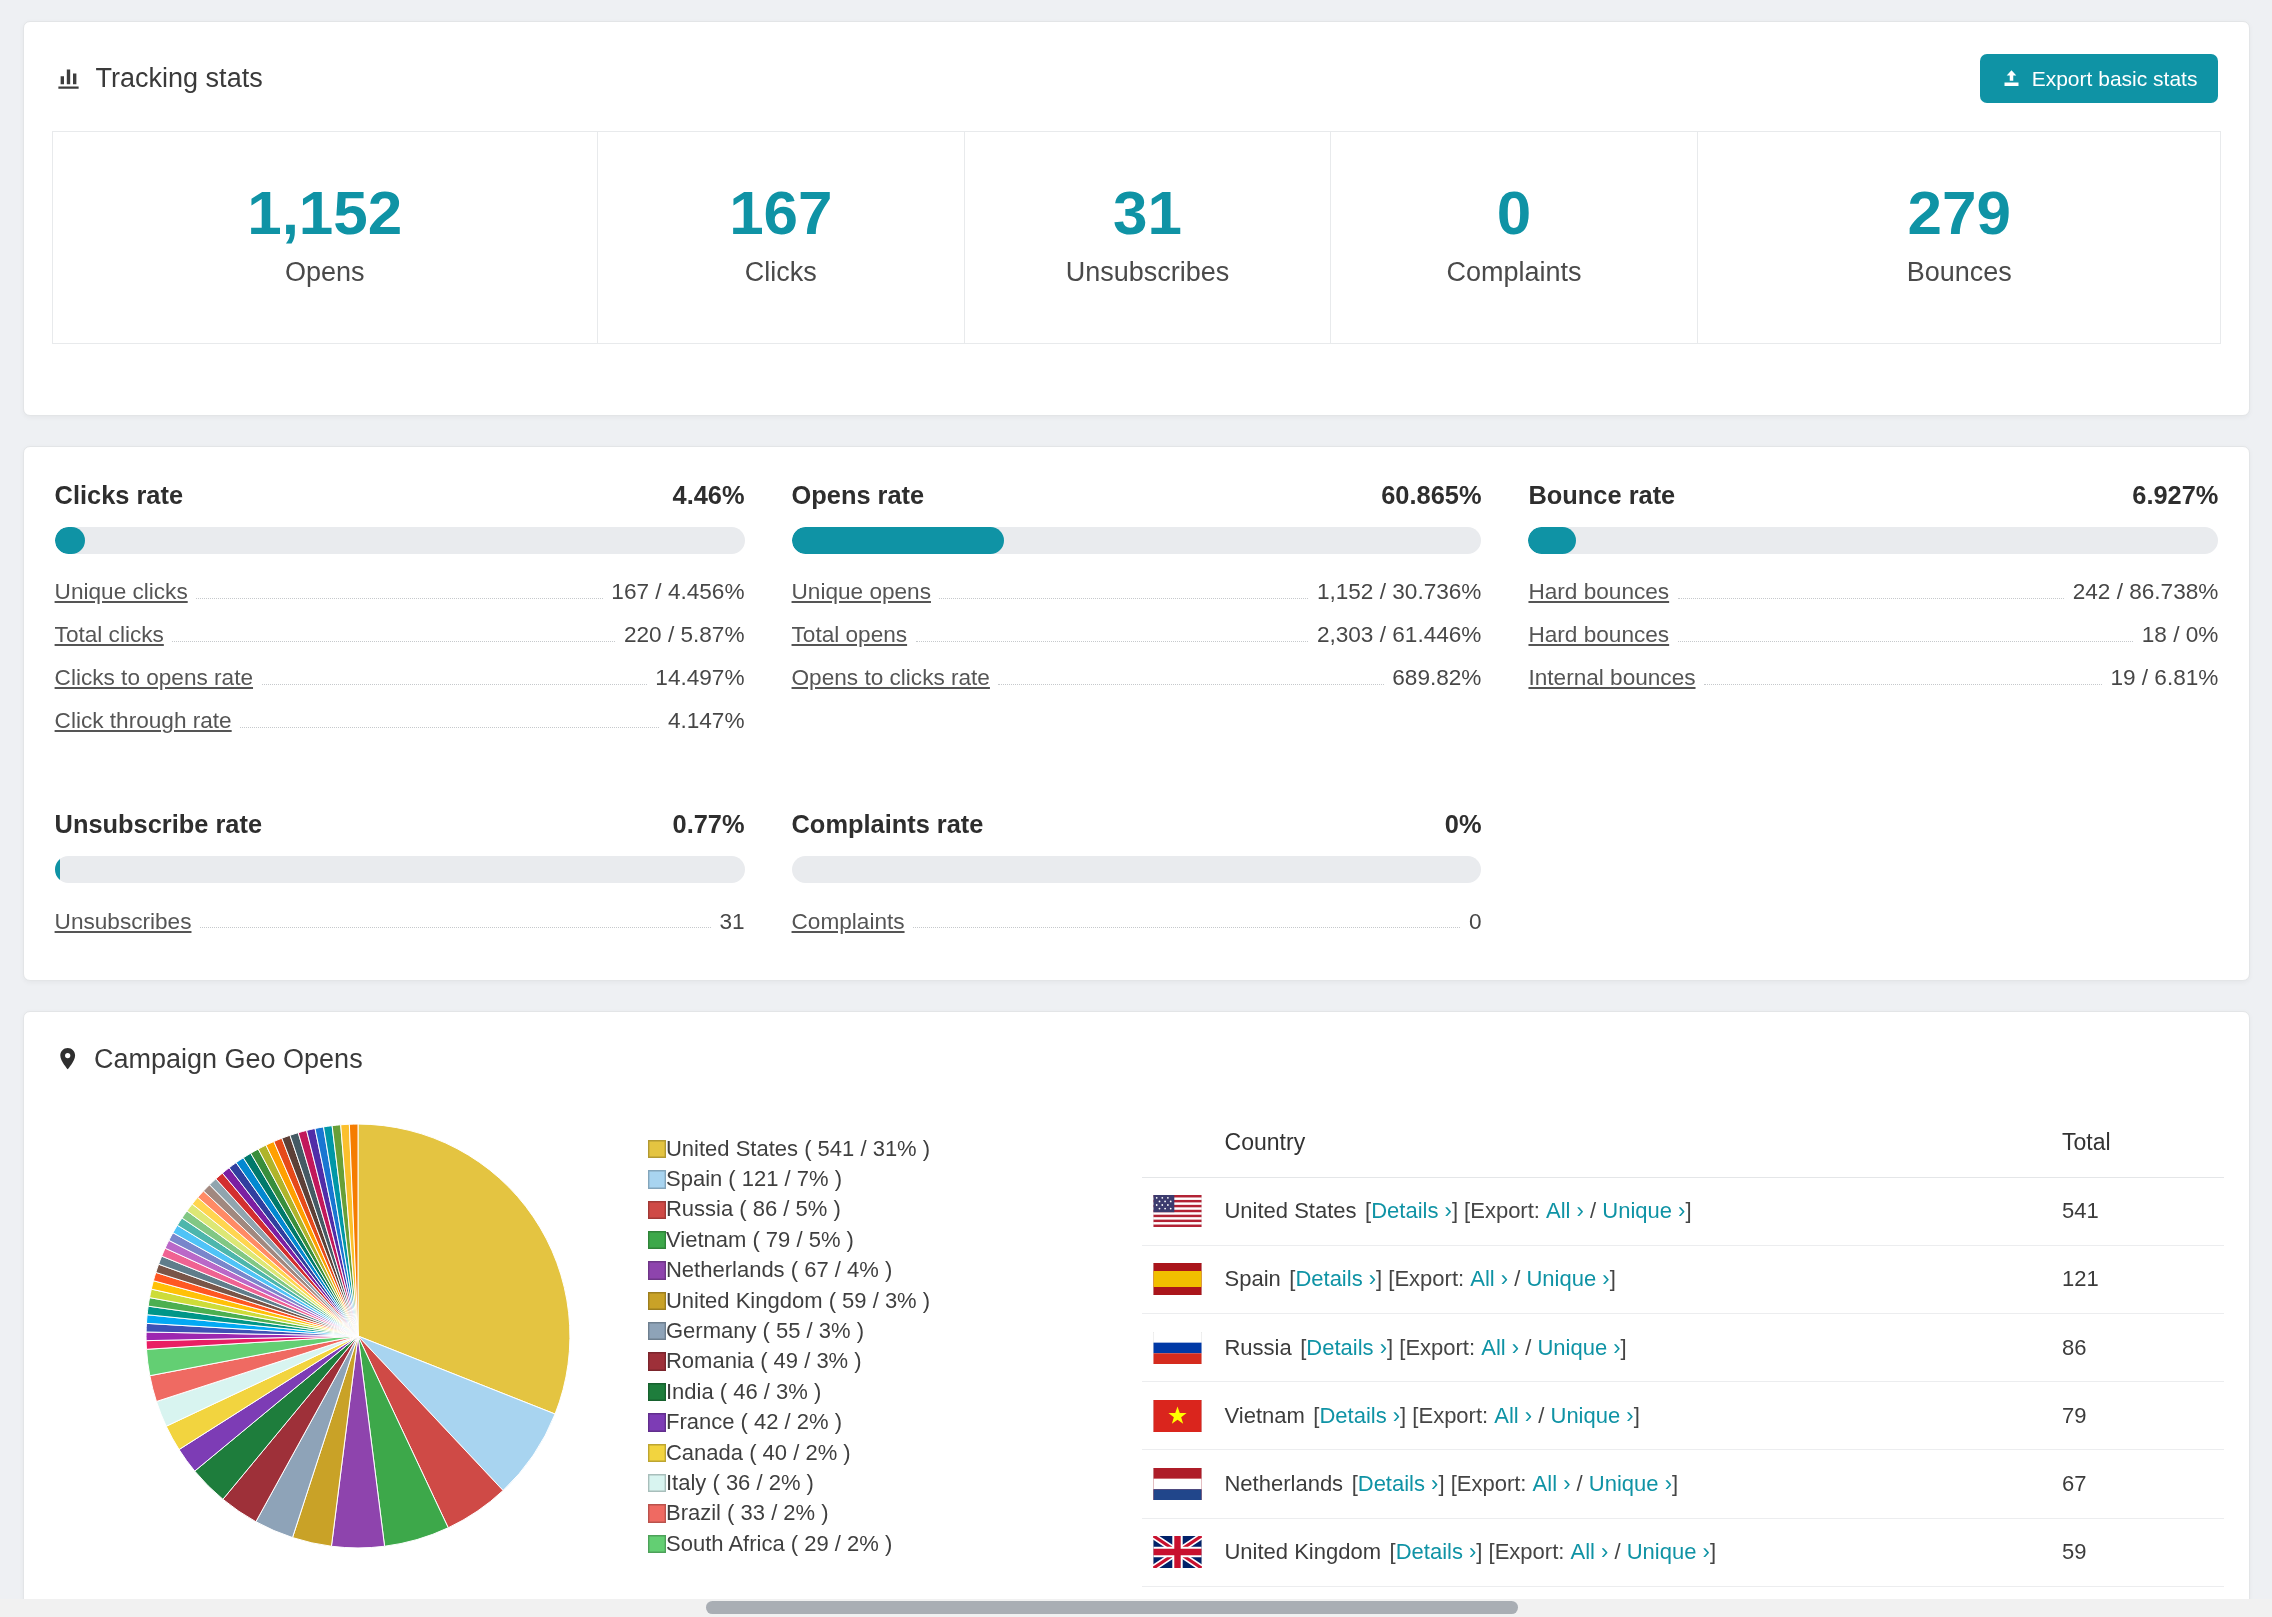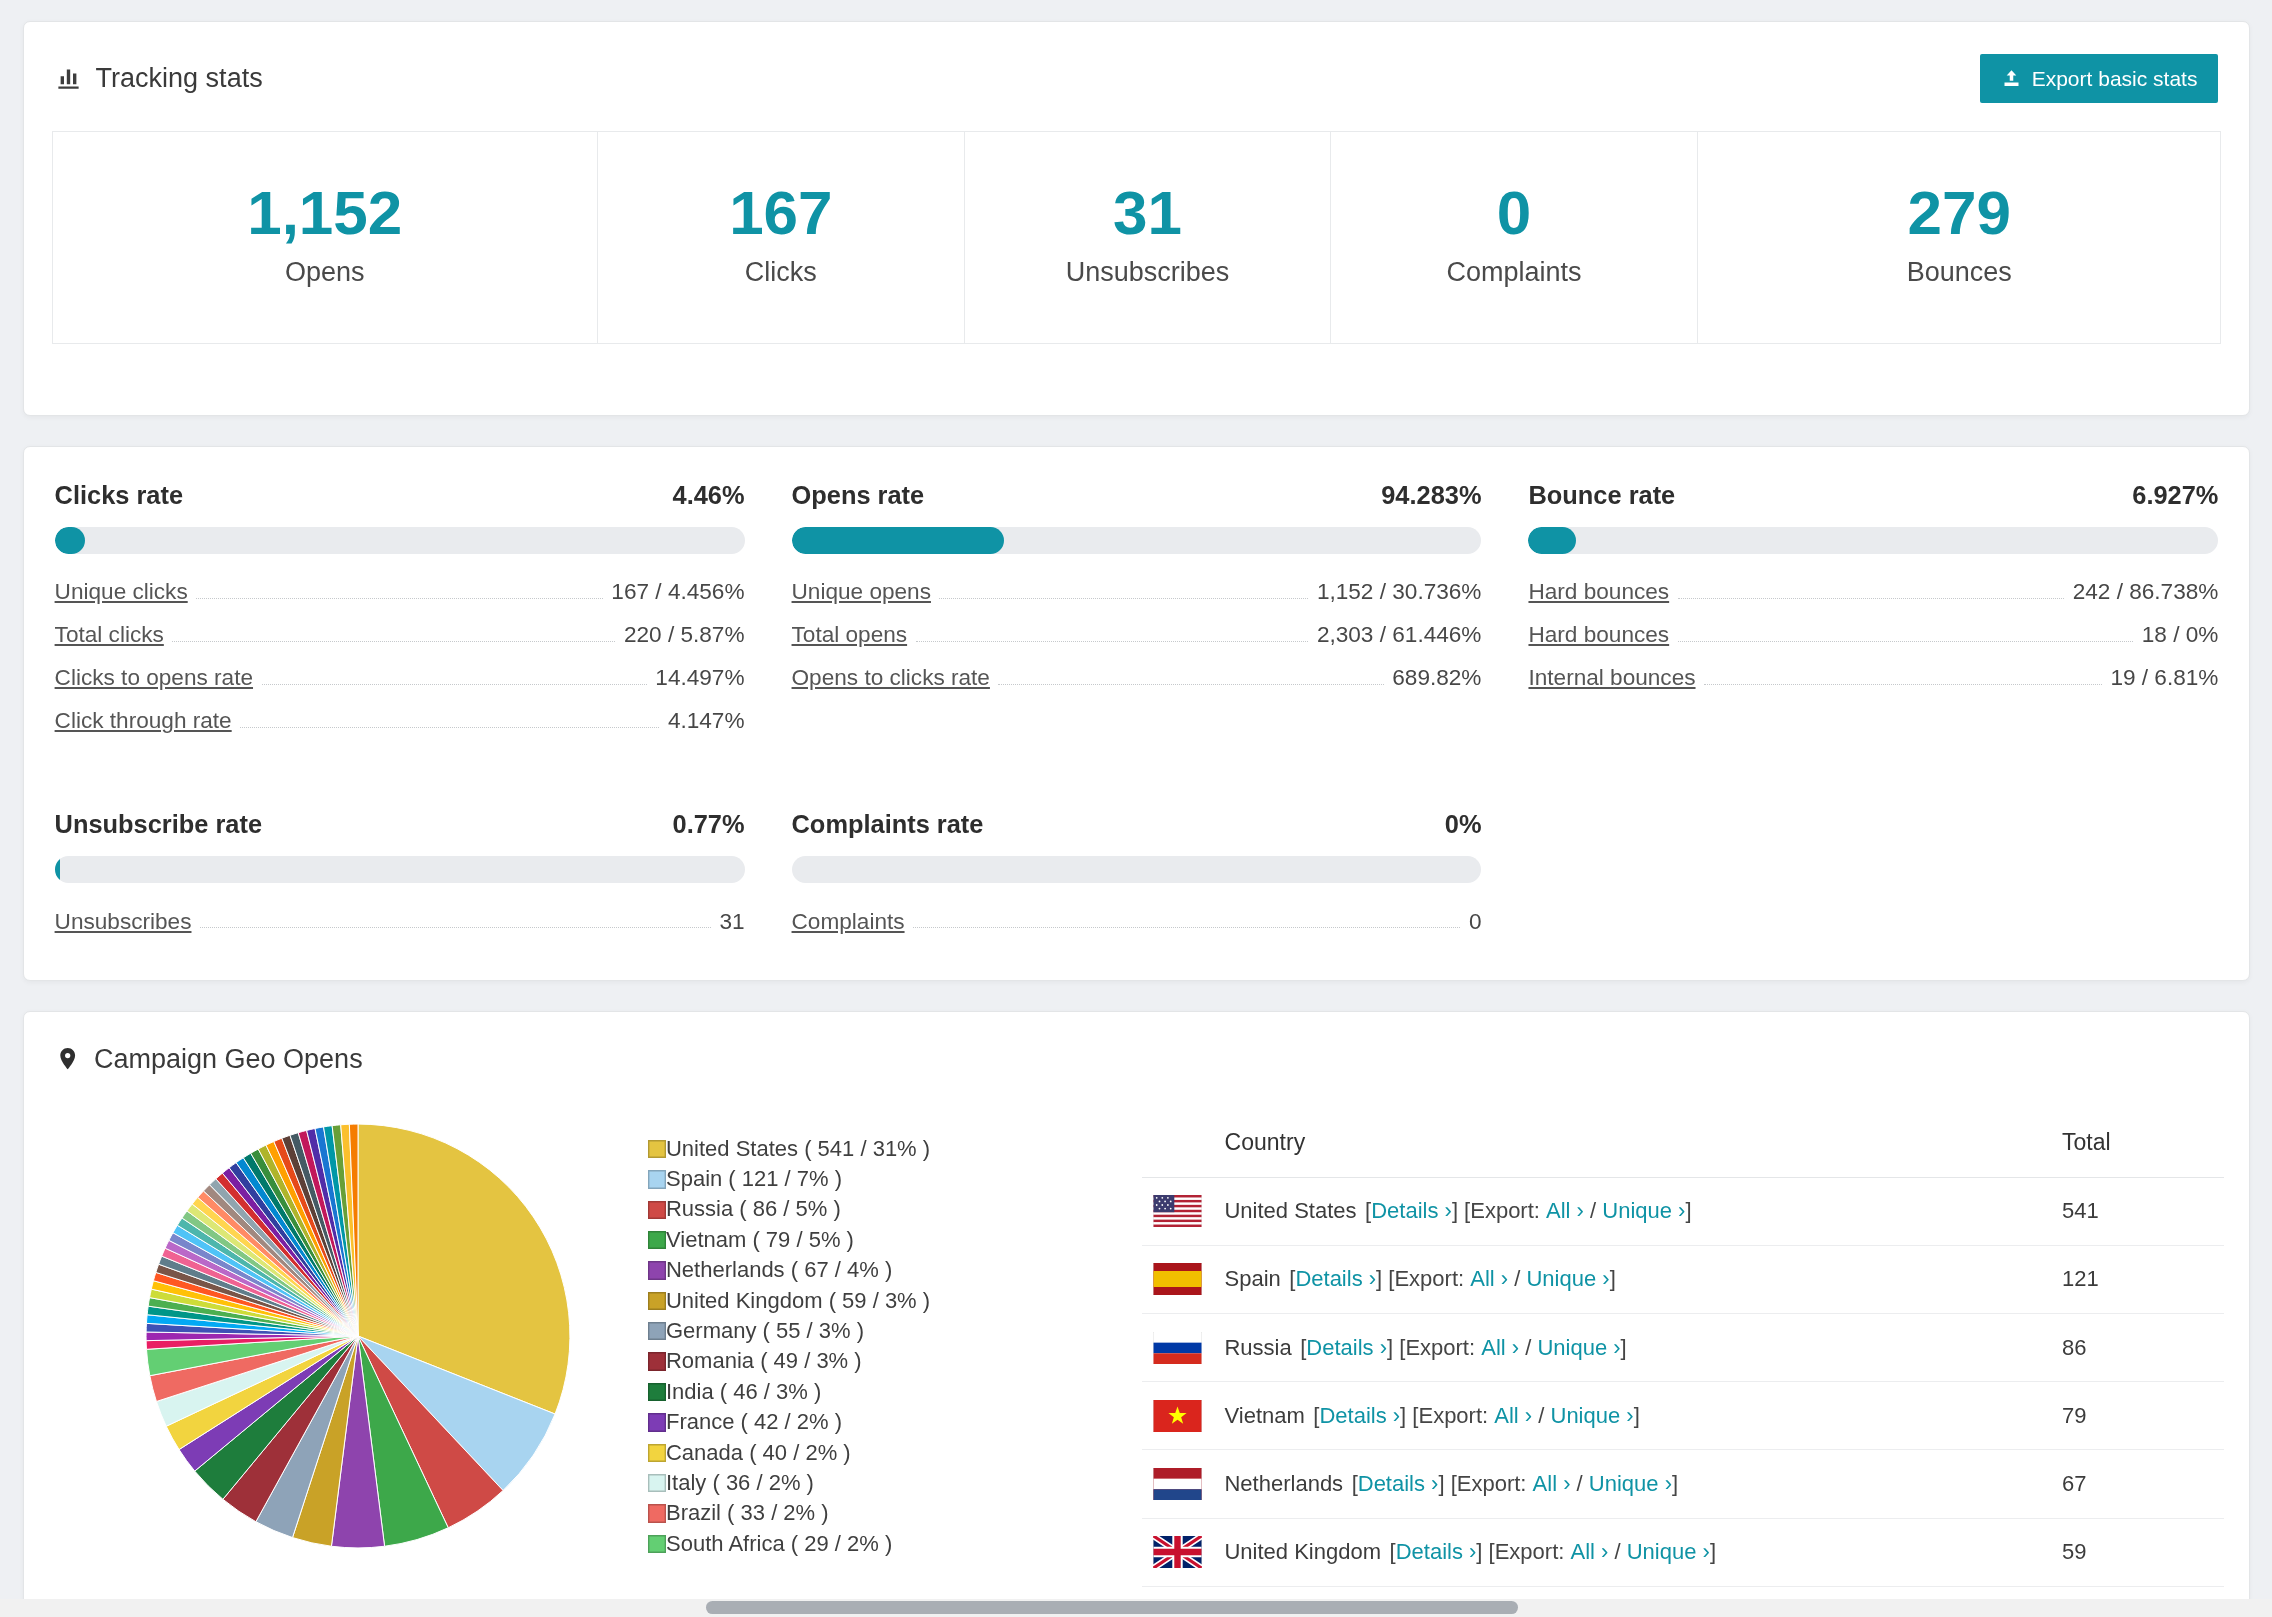--- a/index.html
+++ b/index.html
@@ -20,21 +20,21 @@
     display: flex; align-items: center; justify-content: space-between;
     padding: 32px 31px 28px;
   }
   .card-title { display: flex; align-items: center; gap: 14px; font-size: 27px; color: #3a3a3a; }
   .card-title svg { flex: none; }
 
   
   #card-tracking { margin-top: 21px; }
   .export-btn {
     display: flex; align-items: center; gap: 10px;
-    background: #0f93a5; color: #fff; border: none; border-radius: 2px;
+    background: #0f93a5; color: #fff; border: none; border-radius: 7px;
     font-size: 21px; padding: 12.7px 21px; cursor: pointer;
     font-family: inherit;
   }
   .stats-row { display: flex; margin: 0 28px 71px; }
   .stat-box {
     flex: 1; border: 0.7px solid #e8eaec; margin-left: -0.7px;
     text-align: center; padding: 45px 0 55px; background: #fff;
   }
   .stat-box:first-child { flex: 1.49; margin-left: 0; }
   .stat-box:last-child { flex: 1.43; }
@@ -158,21 +158,21 @@
             <span class="lbl">Click through rate</span>
             <span class="leader"></span>
             <span class="val">4.147%</span>
           </div>
         </div>
     </div>
 
     <div class="rate-block">
       <div class="rate-head">
         <span class="rate-title">Opens rate</span>
-        <span class="rate-value">94.283%</span>
+        <span class="rate-value">60.865%</span>
       </div>
       <div class="bar">
           <div class="bar-fill" style="width: 30.736%;"></div>
         </div>
       <div class="rate-rows">
           <div class="rate-row">
             <span class="lbl">Unique opens</span>
             <span class="leader"></span>
             <span class="val">1,152 / 30.736%</span>
           </div>

